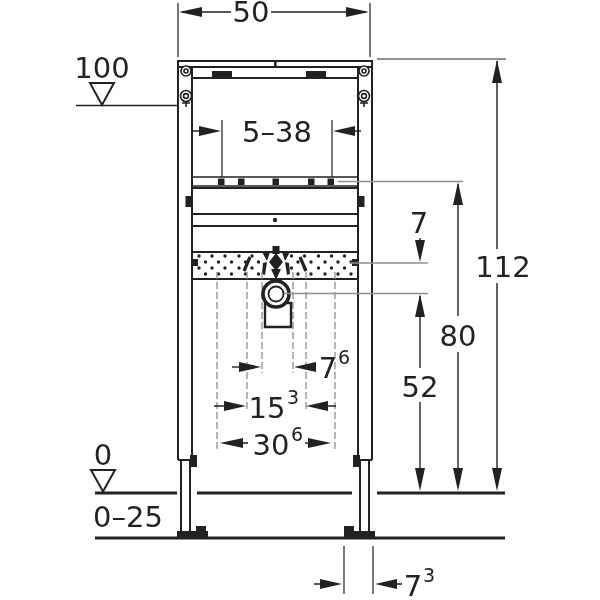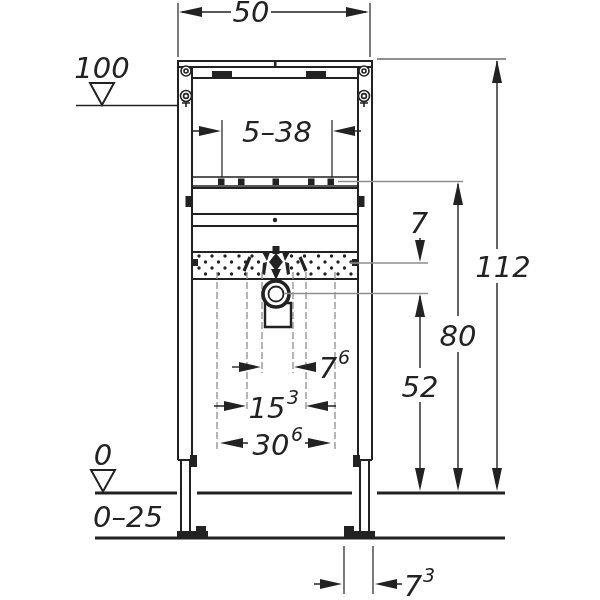--- a/index.html
+++ b/index.html
@@ -1,18 +1,18 @@
 <!DOCTYPE html>
 <html style="--ink: #222222; --leader: #8f8f8f; --bg: #ffffff;"><head>
 <meta charset="utf-8">
 <style>
   :root { --ink:#222222; --leader:#8f8f8f; --bg:#ffffff; }
   html,body { margin:0; padding:0; }
   body { background:var(--bg); width:600px; height:600px; overflow:hidden; }
-  .stage { position:relative; width:600px; height:600px; background:var(--bg);font-style:italic; }
+  .stage { position:relative; width:600px; height:600px; background:var(--bg); }
   svg { display:block; font-family:"DejaVu Sans","Liberation Sans",sans-serif; }
   .ink   { stroke:var(--ink); fill:none; }
   .fillk { fill:var(--ink); stroke:none; }
   .wht   { fill:#ffffff; }
   .lead  { stroke:var(--leader); fill:none; }
   .txt   { fill:var(--ink); stroke:none; font-family:"DejaVu Sans","Liberation Sans",sans-serif; }
   .big   { font-size:29px; }
   .sup   { font-size:19px; }
 </style>
 </head>

